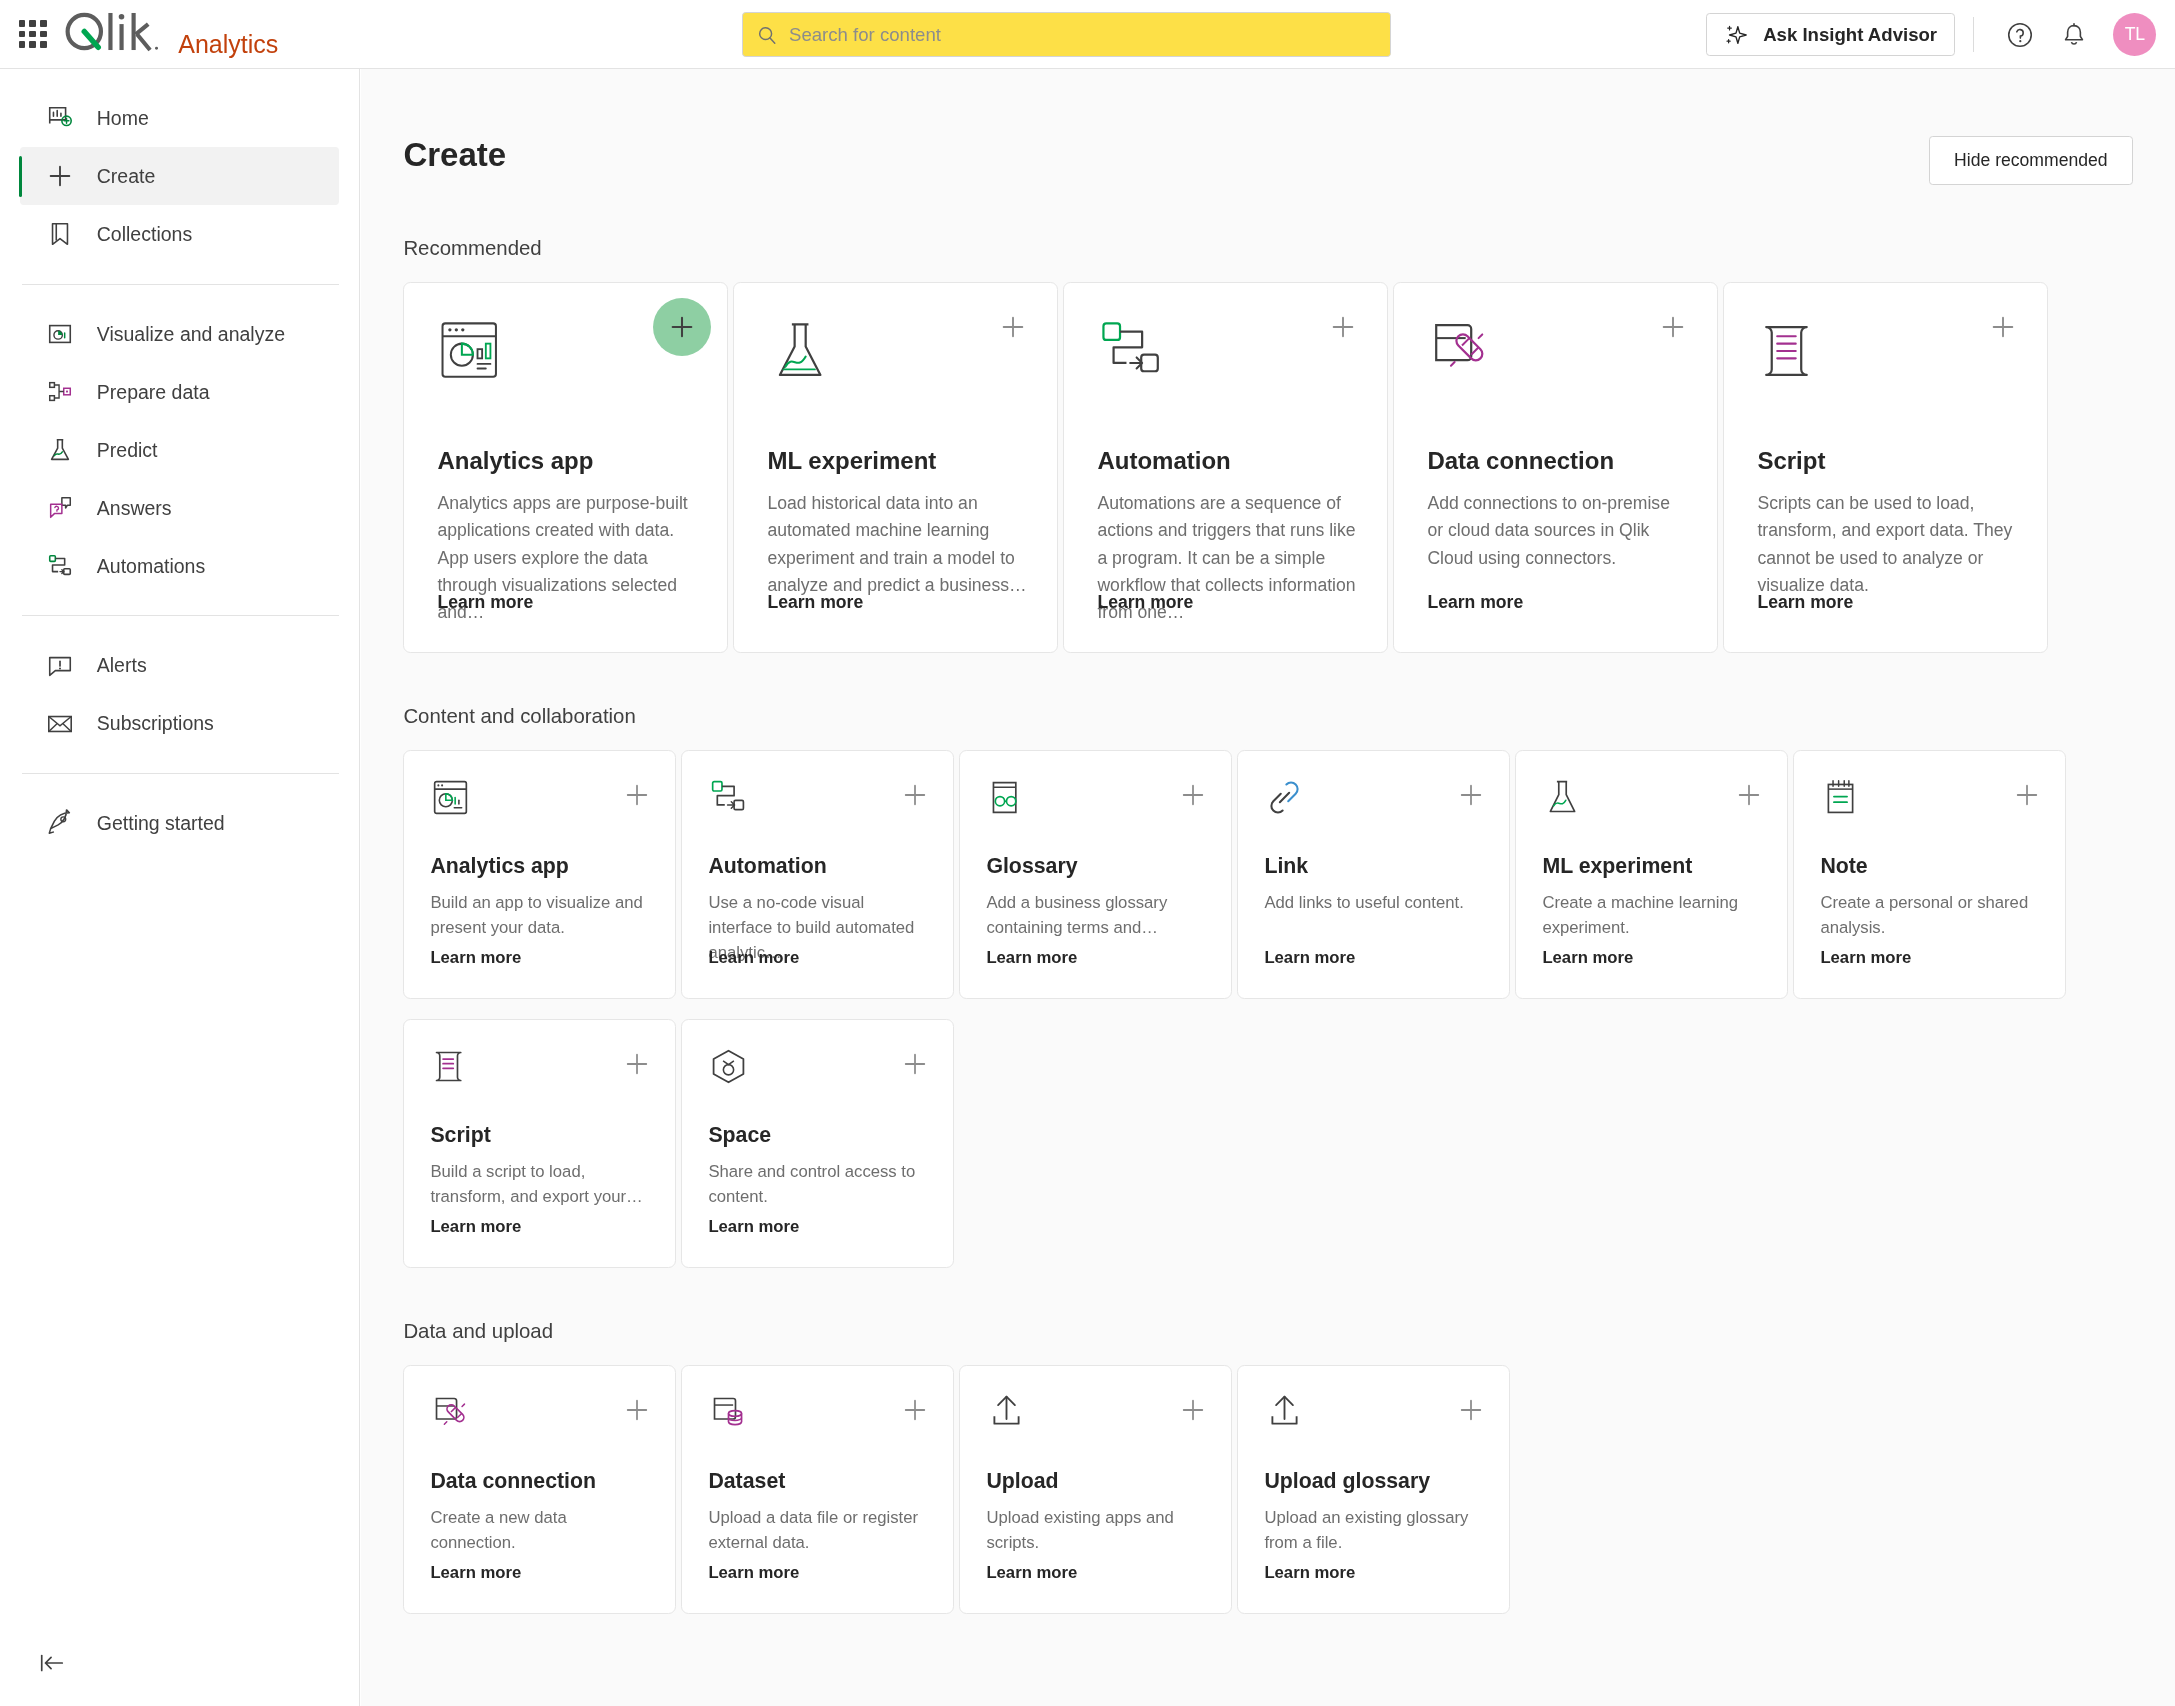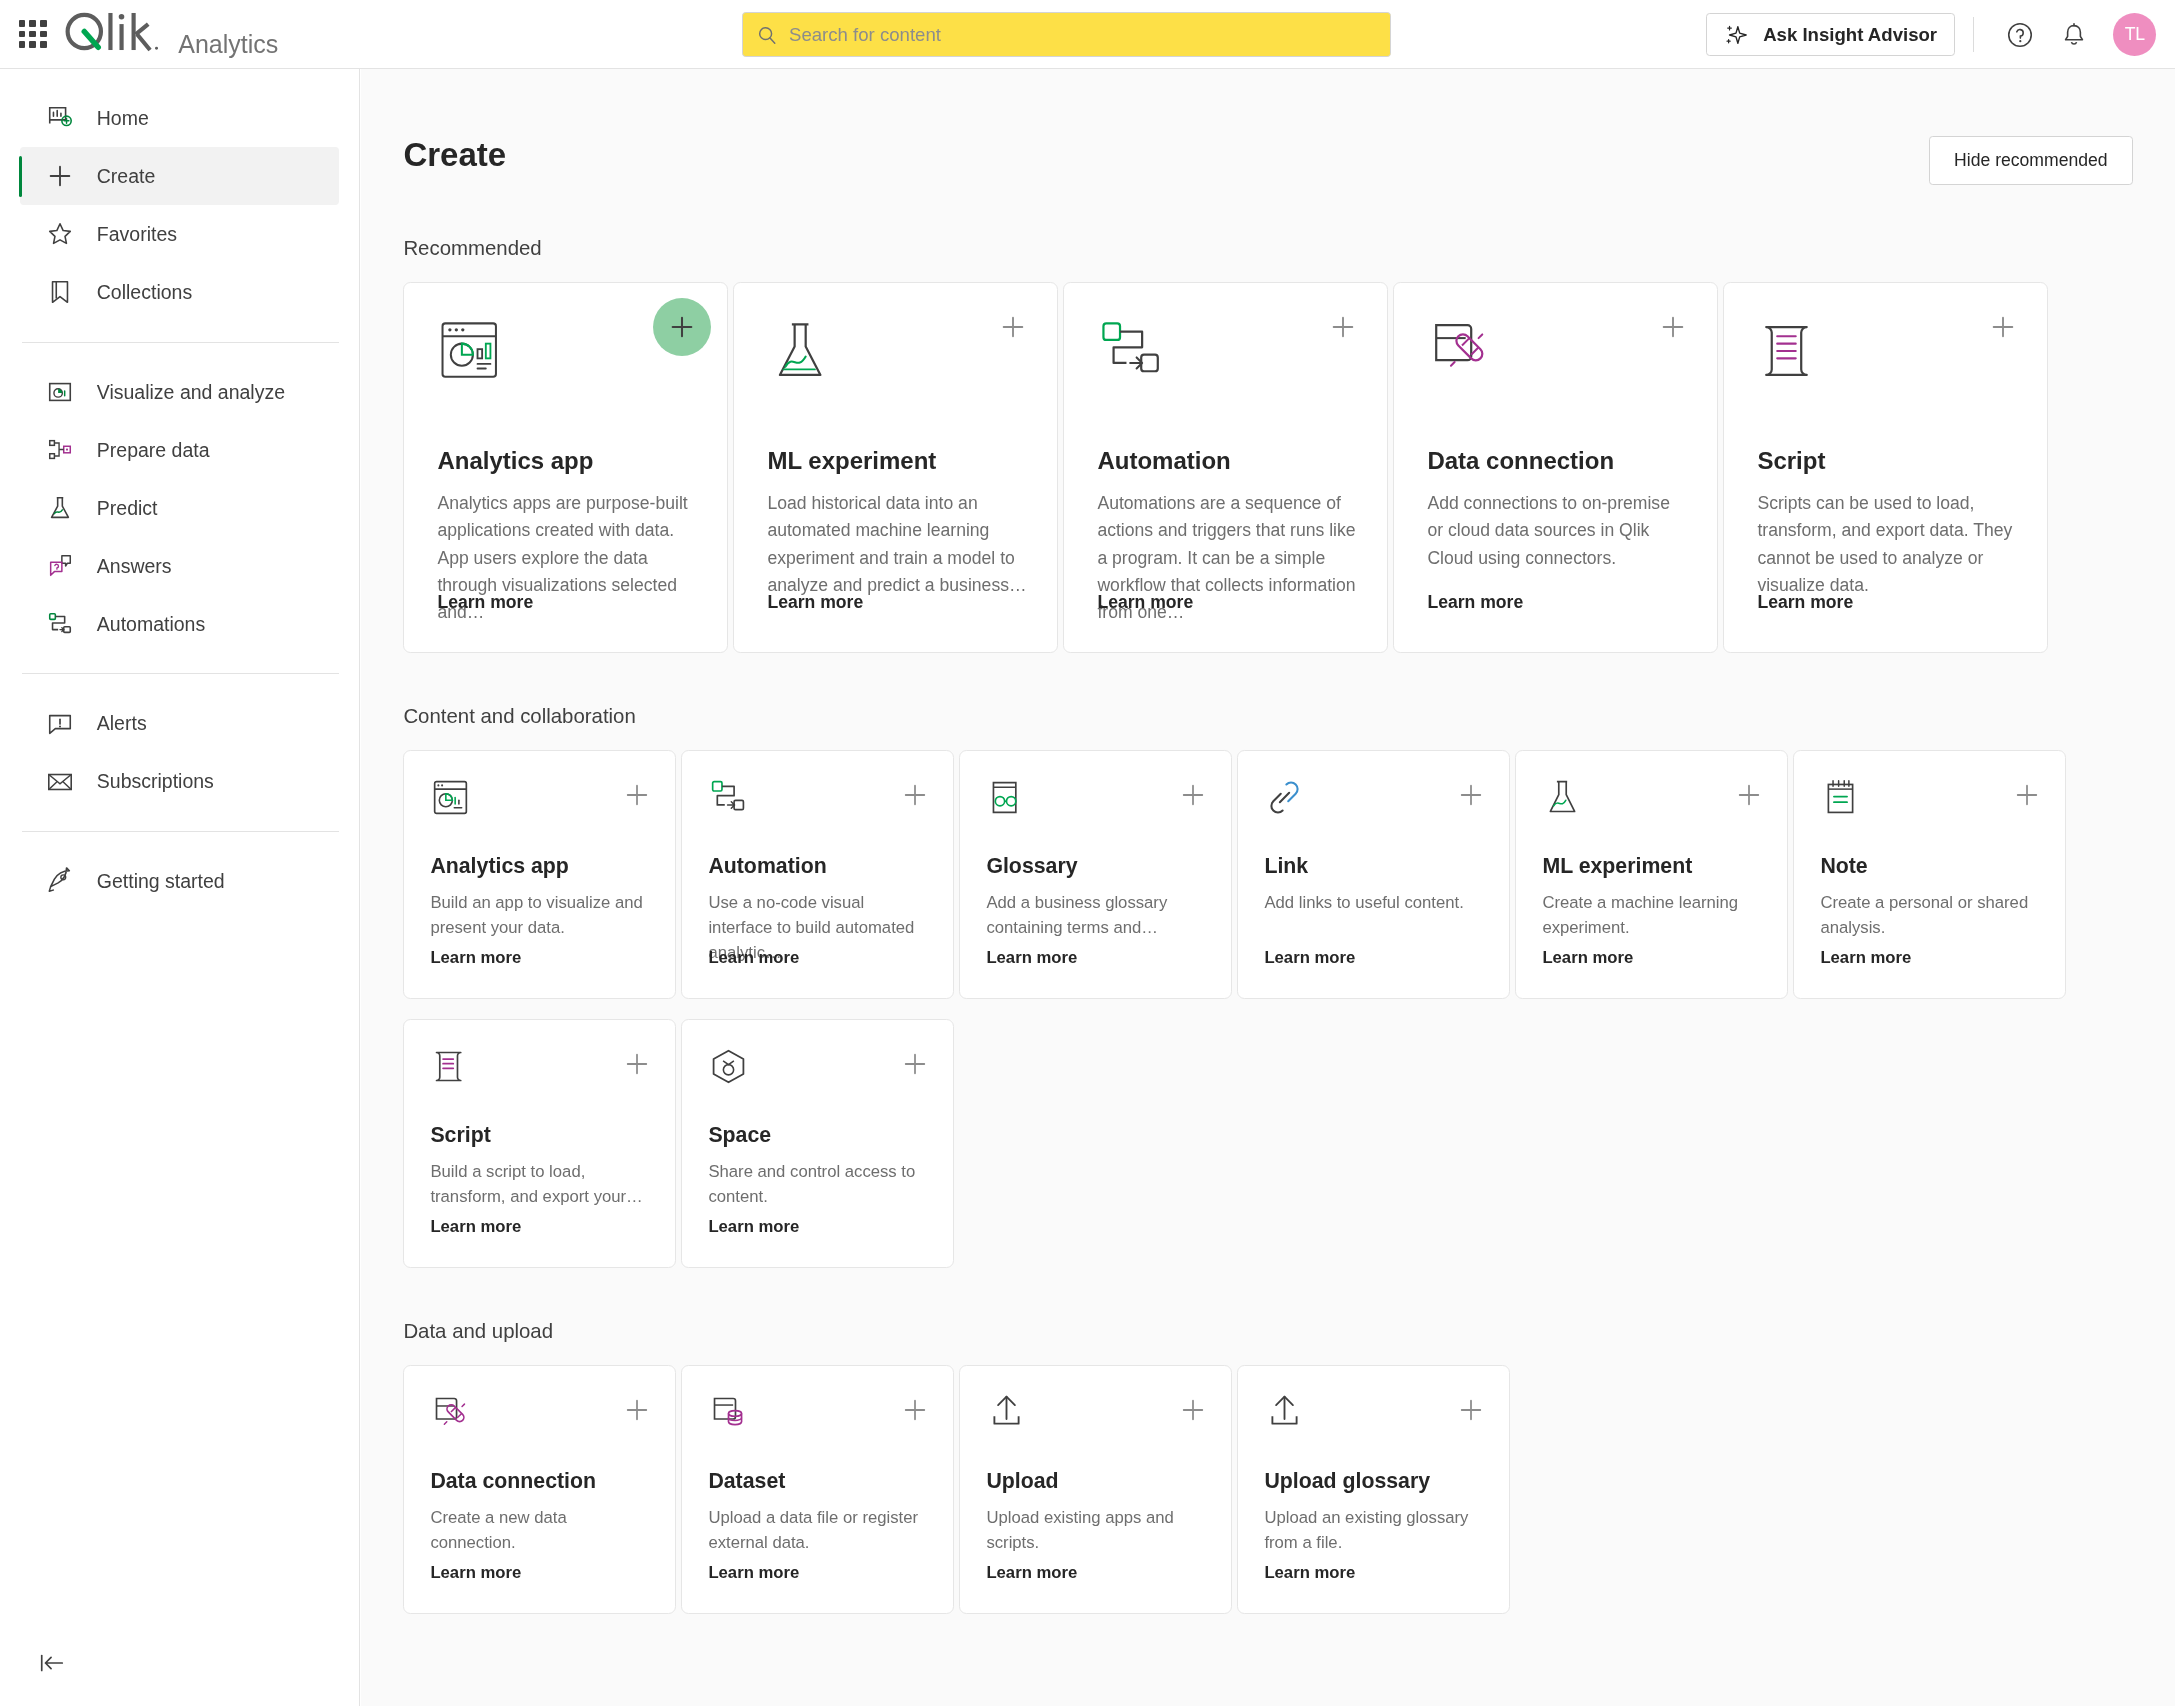--- a/index.html
+++ b/index.html
@@ -23,21 +23,21 @@
   .waffle {
     width: 28px; height: 28px;
     margin-left: 18.6px; margin-right: 16.7px;
     display: grid; grid-template-columns: repeat(3, 1fr);
     grid-template-rows: repeat(3, 1fr); gap: 3.7px;
     cursor: pointer;
   }
   .waffle i { background: #404040; border-radius: 0.9px; display: block; }
   .logo-wrap { display: flex; align-items: baseline; }
   .app-name {
-    font-size: 25px; color: #737373; margin-left: 15px; font-weight: 400;
+    font-size: 25px; color: #c2410c; margin-left: 15px; font-weight: 400;
   }
   .search-box {
     position: absolute; left: 742px; top: 12px;
     width: 649px; height: 45px;
     border: 0.9px solid #d4d4d4; border-radius: 3.7px;
     display: flex; align-items: center; padding: 0 13px;
     background: #fde047;
   }
   .search-box input {
     border: none; outline: none; flex: 1;
@@ -259,28 +259,20 @@
 
   <div class="nav-item active">
     <span class="nav-icon">
       <svg width="28" height="28" viewBox="0 0 30 30">
         <path d="M15 5 v20 M5 15 h20" stroke="#404040" stroke-width="2" stroke-linecap="round"></path>
       </svg>
     </span>
     <span class="nav-label">Create</span>
   </div>
 
-  <div class="nav-item">
-    <span class="nav-icon">
-      <svg width="28" height="28" viewBox="0 0 30 30">
-        <path d="M15 4 L18.4 11.3 L26 12.2 L20.4 17.5 L21.9 25 L15 21.3 L8.1 25 L9.6 17.5 L4 12.2 L11.6 11.3 Z" fill="none" stroke="#404040" stroke-width="1.7" stroke-linejoin="round"></path>
-      </svg>
-    </span>
-    <span class="nav-label">Favorites</span>
-  </div>
 
   <div class="nav-item">
     <span class="nav-icon">
       <svg width="28" height="28" viewBox="0 0 30 30">
         <path d="M7 4 h16 v22 l-8 -6 l-8 6 z" fill="none" stroke="#404040" stroke-width="1.7" stroke-linejoin="round"></path>
         <path d="M11 4 v18" stroke="#404040" stroke-width="1.7"></path>
       </svg>
     </span>
     <span class="nav-label">Collections</span>
   </div>

